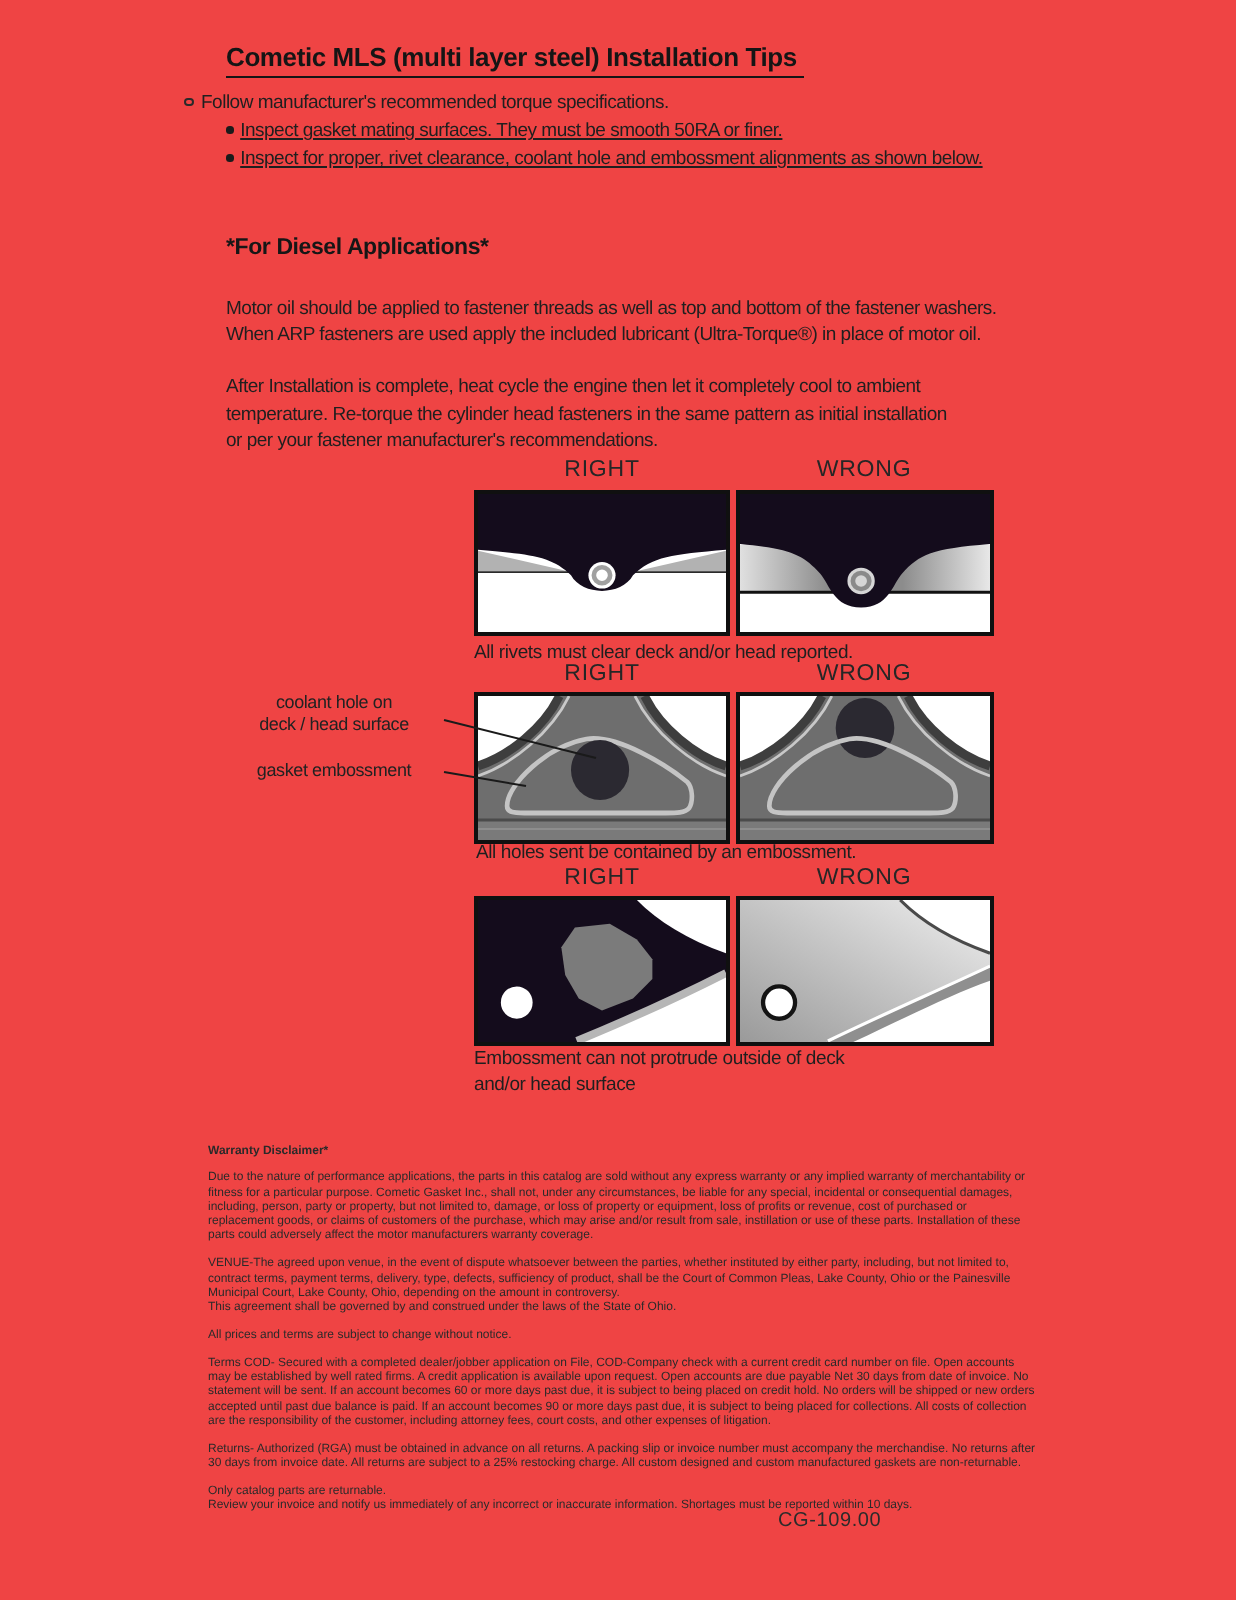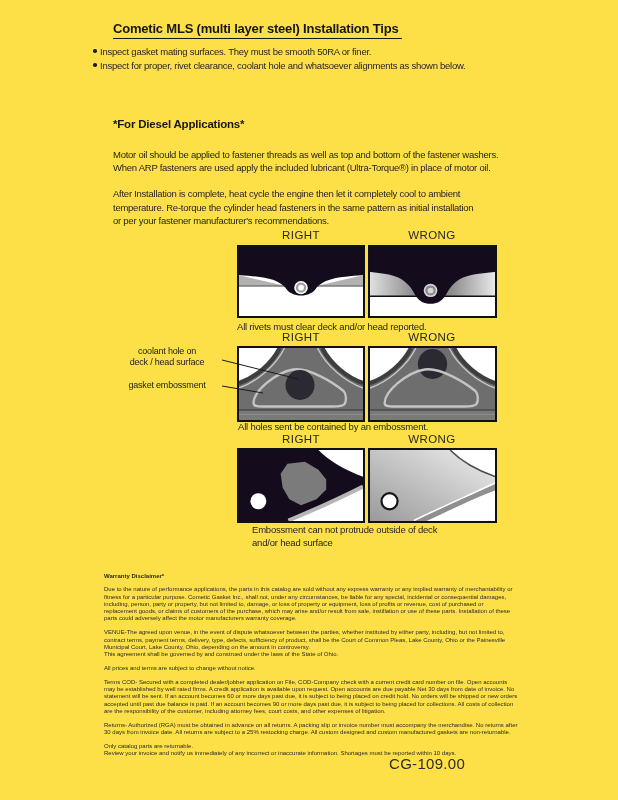--- a/index.html
+++ b/index.html
@@ -1,27 +1,27 @@
 <!DOCTYPE html>
 <html><head>
 <meta charset="utf-8">
 <style>
   * { margin:0; padding:0; box-sizing:border-box; }
   html,body { background:#ffffff; }
   body { font-family:"Liberation Sans", sans-serif; color:#1f1f1f; }
-  .page { position:relative; width:618px; height:800px; background:#fde047; overflow:hidden; }
+  .page { position:relative; width:618px; height:800px; background:#ef4444; overflow:hidden; }
 
   .title { position:absolute; left:113px; top:21px; font-size:13px; font-weight:bold;
            letter-spacing:-0.2px; color:#151515; border-bottom:1.6px solid #151515;
            padding:0 4px 2px 0; display:inline-block; }
 
   .bullets { position:absolute; left:92px; top:45px; width:445px; }
   .b-row { display:flex; align-items:flex-start; margin-bottom:1px; line-height:13px;
            font-size:9.5px; letter-spacing:-0.25px; }
-  .b-row.sub { margin-left:1px; }
+  .b-row.sub { margin-left:21px;text-decoration:underline; }
   .b-ring { flex:0 0 auto; width:4.5px; height:4.5px; border:1px solid #2a2a2a; border-radius:50%;
             margin:3.5px 4px 0 0; }
   .b-dot { flex:0 0 auto; width:3.6px; height:3.6px; background:#1b1b1b; border-radius:50%;
            margin:4.2px 3.5px 0 0; }
 
   .diesel { position:absolute; left:113px; top:118px; width:430px; }
   .diesel h2 { font-size:11.5px; font-weight:bold; letter-spacing:-0.2px; color:#161616; margin-bottom:18px; }
   .diesel p { font-size:9.5px; letter-spacing:-0.25px; line-height:13.2px; white-space:pre-line;
               margin-bottom:13px; }
 
@@ -34,37 +34,41 @@
 
   .callout { position:absolute; left:110px; width:114px; text-align:center; font-size:9px;
              letter-spacing:-0.2px; line-height:11px; color:#222; white-space:pre-line; }
   .leader { position:absolute; left:205px; top:352px; width:100px; height:48px; }
 
   .legal { position:absolute; left:104px; top:573px; width:414px; font-size:6px;
            line-height:7.3px; color:#2a2a2a; }
   .legal .lh { font-weight:bold; margin-bottom:6px; }
   .legal p { margin-bottom:6.5px; white-space:pre-line; }
 
-  .docnum { position:absolute; left:389px; top:755px; font-size:15px; letter-spacing:0.3px; color:#2b2b2b; }
+  .docnum { position:absolute; left:389px; top:755px; font-size:10px; letter-spacing:0.3px; color:#2b2b2b; }
 </style>
 </head>
 <body>
 
 <div class="page">
 
   <div class="title">Cometic MLS (multi layer steel) Installation Tips</div>
 
   <div class="bullets">
+    <div class="b-row">
+      <span class="b-ring"></span>
+      <span>Follow manufacturer's recommended torque specifications.</span>
+    </div>
     <div class="b-row sub">
       <span class="b-dot"></span>
       <span>Inspect gasket mating surfaces.  They must be smooth 50RA or finer.</span>
     </div>
     <div class="b-row sub">
       <span class="b-dot"></span>
-      <span>Inspect for proper, rivet clearance, coolant hole and whatsoever alignments as shown below.</span>
+      <span>Inspect for proper, rivet clearance, coolant hole and embossment alignments as shown below.</span>
     </div>
   </div>
 
   <div class="diesel">
     <h2>*For Diesel Applications*</h2>
     <p>Motor oil should be applied to fastener threads as well as top and bottom of the fastener washers.
 When ARP fasteners are used apply the included lubricant (Ultra-Torque®) in place of motor oil.</p>
     <p>After Installation is complete, heat cycle the engine then let it completely cool to ambient
 temperature. Re-torque the cylinder head fasteners in the same pattern as initial installation
 or per your fastener manufacturer's recommendations.</p>
@@ -175,21 +179,21 @@
         </linearGradient>
       </defs>
       <rect width="128" height="72" fill="#ffffff"></rect>
       <path d="M0,0 H82 C93,11 108,20 128,27 V34 C100,47 72,59 44,72 H0 Z" fill="url(#g3w)"></path>
       <path d="M82,0 C93,11 108,20 128,27" fill="none" stroke="#4a4a4a" stroke-width="1.6"></path>
       <path d="M128,34 C100,47 72,59 44,72 L58,72 C84,60 108,48 128,41 Z" fill="#8f8f8f"></path>
       <path d="M128,33.5 C100,46.5 72,58.5 45,71.5" fill="none" stroke="#ffffff" stroke-width="1.6"></path>
       <circle cx="20" cy="52" r="8.2" fill="#ffffff" stroke="#141414" stroke-width="2.2"></circle>
     </svg>
   </div>
-  <div class="caption" style="left:252px; top:524px; width:280px;">Embossment can not protrude outside of deck
+  <div class="caption" style="left:237px; top:524px; width:280px;">Embossment can not protrude outside of deck
 and/or head surface</div>
 
   <div class="legal">
     <div class="lh">Warranty Disclaimer*</div>
     <p>Due to the nature of performance applications, the parts in this catalog are sold without any express warranty or any implied warranty of merchantability or fitness for a particular purpose.  Cometic Gasket Inc., shall not, under any circumstances, be liable for any special, incidental or consequential damages, including, person, party or property, but not limited to, damage, or loss of property or equipment, loss of profits or revenue, cost of purchased or replacement goods, or claims of customers of the purchase, which may arise and/or result from sale, instillation or use of these parts.  Installation of these parts could adversely affect the motor manufacturers warranty coverage.</p>
     <p>VENUE-The agreed upon venue, in the event of dispute whatsoever between the parties, whether instituted by either party, including, but not limited to, contract terms, payment terms, delivery, type, defects, sufficiency of product, shall be the Court of Common Pleas, Lake County, Ohio or the Painesville Municipal Court, Lake County, Ohio, depending on the amount in controversy.
 This agreement shall be governed by and construed under the laws of the State of Ohio.</p>
     <p>All prices and terms are subject to change without notice.</p>
     <p>Terms COD- Secured with a completed dealer/jobber application on File, COD-Company check with a current credit card number on file.  Open accounts may be established by well rated firms.  A credit application is available upon request.  Open accounts are due payable Net 30 days from date of invoice.  No statement will be sent.  If an account becomes 60 or more days past due, it is subject to being placed on credit hold.  No orders will be shipped or new orders accepted until past due balance is paid.  If an account becomes 90 or more days past due, it is subject to being placed for collections.  All costs of collection are the responsibility of the customer, including attorney fees, court costs, and other expenses of litigation.</p>
     <p>Returns- Authorized (RGA) must be obtained in advance on all returns.  A packing slip or invoice number must accompany the merchandise.  No returns after 30 days from invoice date.  All returns are subject to a 25% restocking charge.  All custom designed and custom manufactured gaskets are non-returnable.</p>

